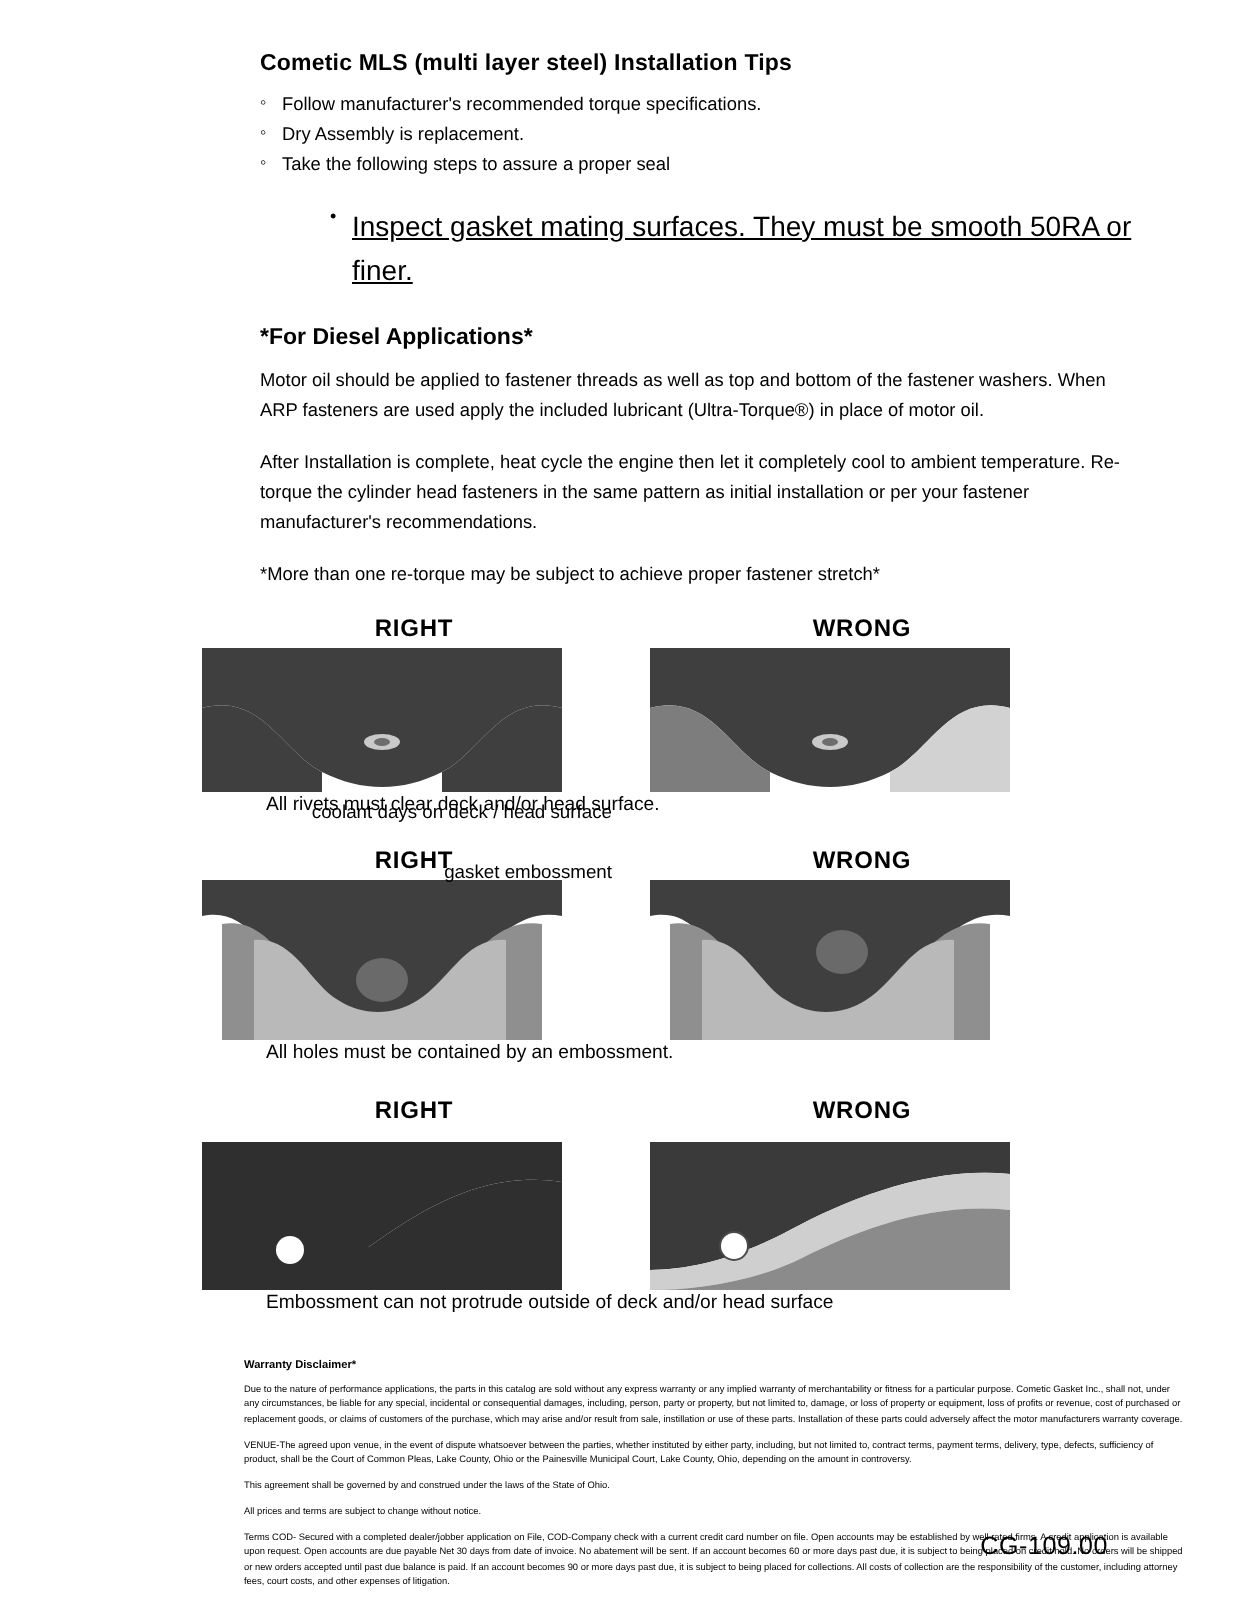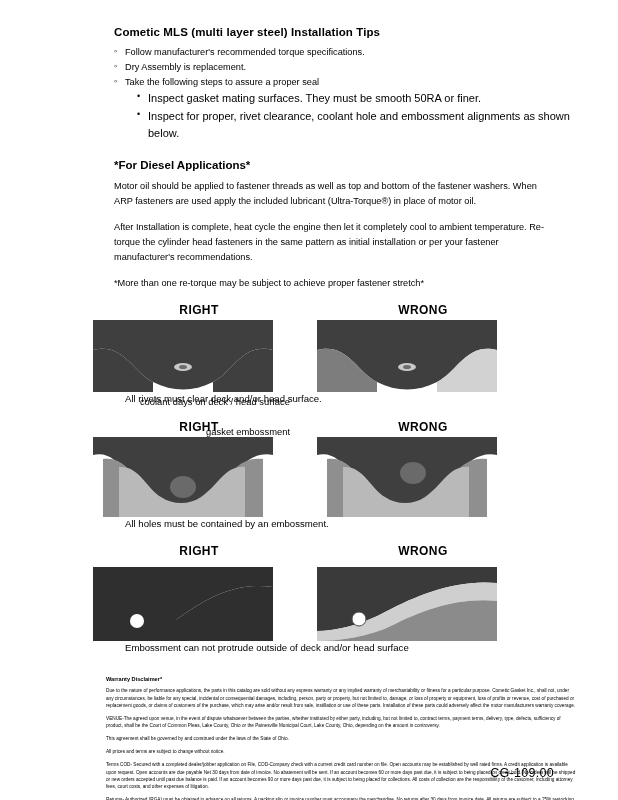--- a/index.html
+++ b/index.html
@@ -13,21 +13,21 @@
     font-family: "Liberation Sans", sans-serif;
     color: #000000;
     position: relative;
     overflow: hidden;
   }
   .page {
     position: relative;
     width: 618px;
     height: 800px;
     box-sizing: border-box;
-    padding: 26px 40px 0 44px;
+    padding: 26px 40px 0 60px;
   }
   h1.title {
     font-size: 11.5px;
     font-weight: bold;
     margin: 0 0 7px 70px;
     letter-spacing: 0.1px;
   }
   ul.bullets {
     list-style: none;
     margin: 0 0 0 70px;
@@ -41,24 +41,25 @@
   }
   ul.bullets > li::before {
     content: "\25E6";
     position: absolute;
     left: 0;
     top: -1px;
     font-size: 9px;
   }
   ul.sub {
     list-style: none;
-    margin: 0;
+    margin: 12px;
     padding: 0 0 0 12px;
-    font-size: 11px;
+    font-size: 14px;
     line-height: 1.62;
+    text-decoration: underline;
   }
   ul.sub > li {
     position: relative;
     padding-left: 11px;
   }
   ul.sub > li::before {
     content: "\2022";
     position: absolute;
     left: 0;
     top: -1px;
@@ -157,21 +158,20 @@
 
   <h1 class="title">Cometic MLS (multi layer steel) Installation Tips</h1>
 
   <ul class="bullets">
     <li>Follow manufacturer's recommended torque specifications.</li>
     <li>Dry Assembly is replacement.</li>
     <li>
       <span>Take the following steps to assure a proper seal</span>
       <ul class="sub">
         <li>Inspect gasket mating surfaces.  They must be smooth 50RA or finer.</li>
-        <li>Inspect for proper, rivet clearance, coolant hole and embossment alignments as shown below.</li>
       </ul>
     </li>
   </ul>
 
   <h2 class="subhead">*For Diesel Applications*</h2>
   <p class="body">Motor oil should be applied to fastener threads as well as top and bottom of the fastener washers. When ARP fasteners are used apply the included lubricant (Ultra-Torque®) in place of motor oil.</p>
   <p class="body">After Installation is complete, heat cycle the engine then let it completely cool to ambient temperature. Re-torque the cylinder head fasteners in the same pattern as initial installation or per your fastener manufacturer's recommendations.</p>
   <p class="body tight">*More than one re-torque may be subject to achieve proper fastener stretch*</p>
 
   <div class="figs">

